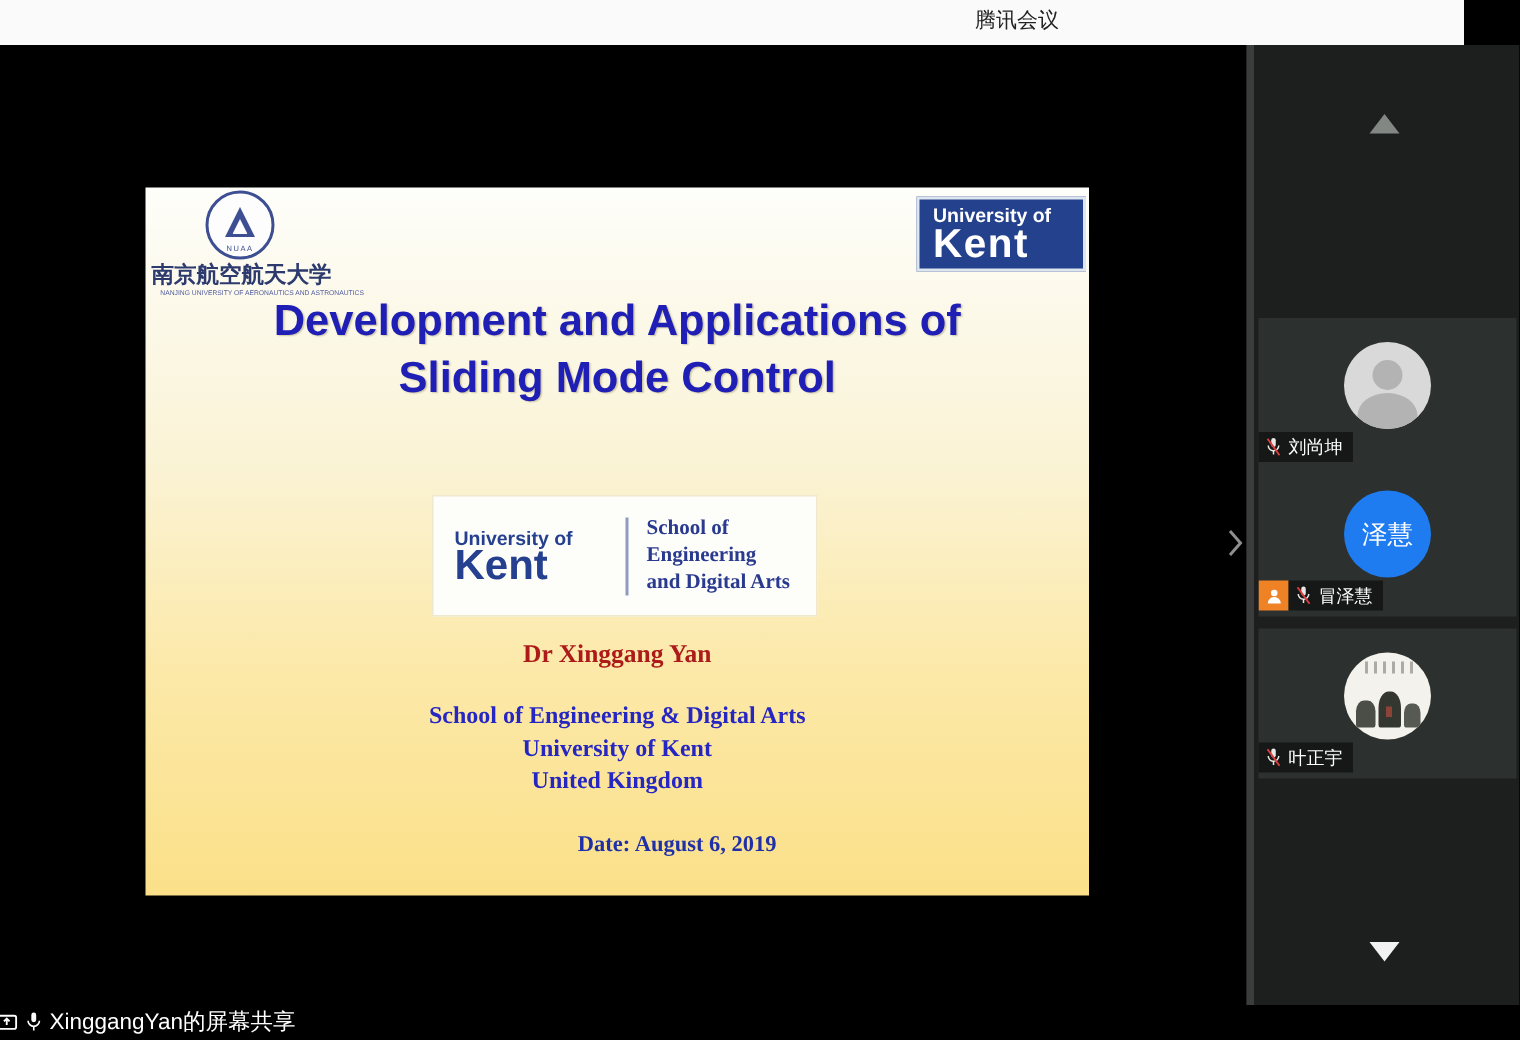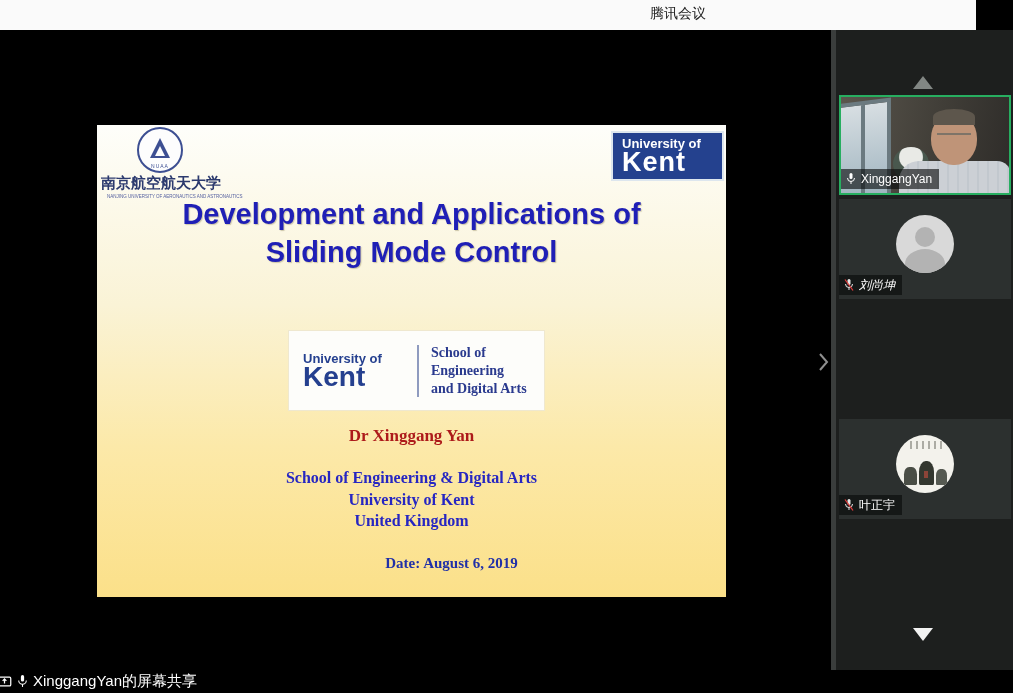--- a/index.html
+++ b/index.html
@@ -65,21 +65,21 @@
   .sidebar-scroll { position:absolute; left:0; top:0; width:5px; height:100%; background:#3a3d3c; }
   .arrow-up { position:absolute; left:82px; top:46px; width:0; height:0;
               border-left:10px solid transparent; border-right:10px solid transparent;
               border-bottom:13px solid #828784; cursor:pointer; }
   .arrow-down { position:absolute; left:82px; top:598px; width:0; height:0;
               border-left:10px solid transparent; border-right:10px solid transparent;
               border-top:13px solid #f2f2f2; cursor:pointer; }
 
   .tile { position:absolute; left:8px; width:172px; height:100px; background:#2c302f; overflow:hidden; }
   .tile.active { border:2px solid #27ae60; }
-  .t1 { top:65px; } .t2 { top:169px;font-style:italic; } .t3 { top:281px; } .t4 { top:389px; } .t5 { top:497px; }
+  .t1 { top:65px; } .t2 { top:182px; } .t3 { top:281px; } .t4 { top:389px; } .t5 { top:497px; }
 
   .namerow { position:absolute; left:0; bottom:4px; display:flex; align-items:stretch; height:20px; }
   .namebar { display:flex; align-items:center; gap:4px; background:rgba(8,10,9,.62); padding:0 7px 0 4px; }
   .pname { color:#fff; font-size:12px; white-space:nowrap; }
   .host-badge { width:20px; height:20px; background:#f08226; display:flex; align-items:center; justify-content:center; }
 
   
   .avatar-circle { position:absolute; left:57px; top:16px; width:58px; height:58px; border-radius:50%; overflow:hidden; }
   .av-gray { background:#d9d9d9; }
   .av-sil-head { position:absolute; left:19px; top:12px; width:20px; height:20px; border-radius:50%; background:#b3b3b3; }
@@ -177,44 +177,20 @@
     <svg width="12" height="22" viewBox="0 0 12 22" class="icon-svg">
         <polyline points="3,3 10,11 3,19" fill="none" stroke="#8f8f8f" stroke-width="2"></polyline>
       </svg>
   </div>
 </div>
 
 <div class="sidebar">
   <div class="sidebar-scroll"></div>
   <div class="arrow-up"></div>
 
-  <div class="tile active t1">
-    <div class="v-bg">
-      <div class="v-window">
-          <div class="v-winbar"></div>
-        </div>
-      <div class="v-helmet"></div>
-      <div class="v-body"></div>
-      <div class="v-head"></div>
-      <div class="v-hair"></div>
-      <div class="v-glasses"></div>
-    </div>
-    <div class="namerow">
-      <div class="namebar">
-        <span>
-          <svg width="12" height="14" viewBox="0 0 24 26" class="icon-svg">
-              <rect x="9" y="1" width="6" height="12" rx="3" fill="#fff"></rect>
-              <path d="M5 11a7 7 0 0 0 14 0" stroke="#fff" stroke-width="2" fill="none"></path>
-              <line x1="12" y1="18" x2="12" y2="23" stroke="#fff" stroke-width="2"></line>
-            </svg>
-        </span>
-        <span class="pname">XinggangYan</span>
-      </div>
-    </div>
-  </div>
 
   <div class="tile t2">
     <div class="avatar-circle av-gray">
       <div class="av-sil-head"></div>
         <div class="av-sil-body"></div>
     </div>
     <div class="namerow">
       <div class="namebar">
         <span>
           <svg width="12" height="14" viewBox="0 0 24 26" class="icon-svg">
@@ -222,20 +198,42 @@
               <path d="M5 11a7 7 0 0 0 14 0" stroke="#e8e8e8" stroke-width="2" fill="none"></path>
               <line x1="12" y1="18" x2="12" y2="23" stroke="#e8e8e8" stroke-width="2"></line>
               <line x1="4" y1="2" x2="20" y2="24" stroke="#e03c3c" stroke-width="2.5"></line>
             </svg>
         </span>
         <span class="pname">刘尚坤</span>
       </div>
     </div>
   </div>
 
+  <div class="tile t3">
+    <div class="avatar-circle av-blue">泽慧</div>
+    <div class="namerow">
+      <div class="host-badge">
+        <svg width="13" height="13" viewBox="0 0 24 24" class="icon-svg">
+            <circle cx="12" cy="8" r="4" fill="#fff"></circle>
+            <path d="M4 21c0-5 4-8 8-8s8 3 8 8z" fill="#fff"></path>
+          </svg>
+      </div>
+      <div class="namebar">
+        <span>
+          <svg width="12" height="14" viewBox="0 0 24 26" class="icon-svg">
+              <rect x="9" y="1" width="6" height="12" rx="3" fill="#e8e8e8"></rect>
+              <path d="M5 11a7 7 0 0 0 14 0" stroke="#e8e8e8" stroke-width="2" fill="none"></path>
+              <line x1="12" y1="18" x2="12" y2="23" stroke="#e8e8e8" stroke-width="2"></line>
+              <line x1="4" y1="2" x2="20" y2="24" stroke="#e03c3c" stroke-width="2.5"></line>
+            </svg>
+        </span>
+        <span class="pname">冒泽慧</span>
+      </div>
+    </div>
+  </div>
 
   <div class="tile t4">
     <div class="avatar-circle av-paint">
       <div class="paint-cal"></div>
       <div class="paint-r1"></div>
         <div class="paint-r2"></div>
         <div class="paint-r3"></div>
       <div class="paint-red"></div>
     </div>
     <div class="namerow">

